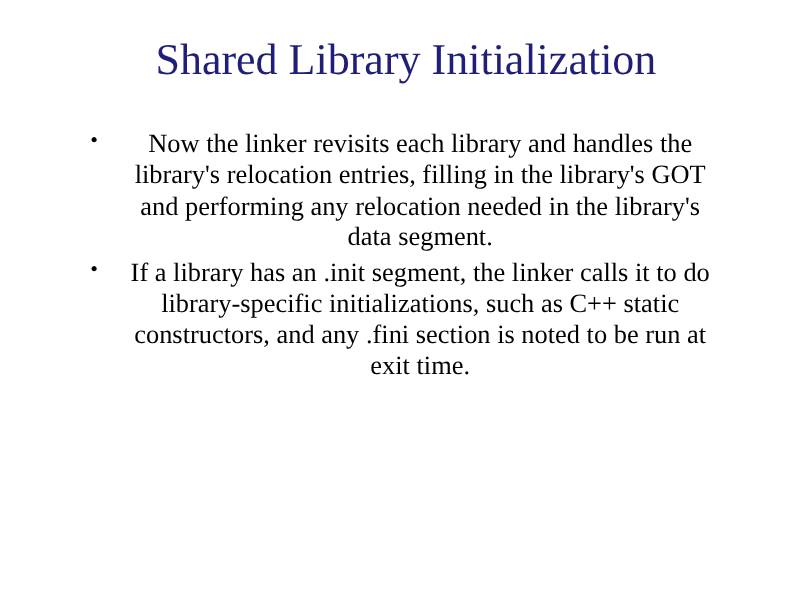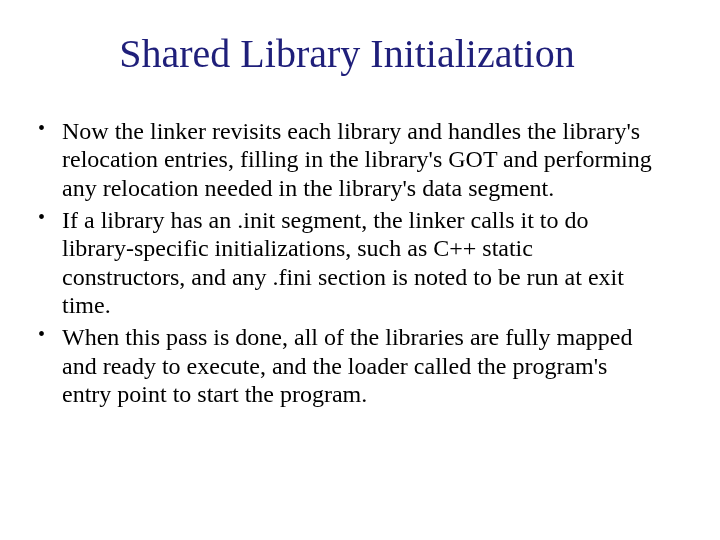--- a/index.html
+++ b/index.html
@@ -8,33 +8,34 @@
     width: 720px;
     height: 540px;
     background: #ffffff;
     font-family: "Times New Roman", Times, serif;
     color: #000000;
   }
   .slide {
     width: 720px;
     height: 540px;
     box-sizing: border-box;
-    padding: 30px 50px 40px 24px;
+    padding: 30px 50px 40px 68px;
   }
   .title {
     font-size: 40px;
     color: #1f1f7a;
     text-align: center;
     margin: 0 0 40px 0;
     font-weight: normal;
   }
   ul.bullets {
     list-style: none;
     padding: 0;
     margin: 0 12px 0 10px;
+    text-align: center;
   }
   ul.bullets li {
     font-size: 24px;
     line-height: 1.18;
     color: #000000;
     margin-bottom: 4px;
     position: relative;
     padding-left: 28px;
   }
   ul.bullets li::before {
@@ -46,15 +47,14 @@
   }
 </style>
 </head>
 <body>
 
 <div class="slide">
   <h1 class="title">Shared Library Initialization</h1>
   <ul class="bullets">
     <li>Now the linker revisits each library and handles the library's relocation entries, filling in the library's GOT and performing any relocation needed in the library's data segment.</li>
     <li>If a library has an .init segment, the linker calls it to do library-specific initializations, such as C++ static constructors, and any .fini section is noted to be run at exit time.</li>
-    <li>When this pass is done, all of the libraries are fully mapped and ready to execute, and the loader called the program's entry point to start the program.</li>
   </ul>
 </div>
 
 </body></html>

